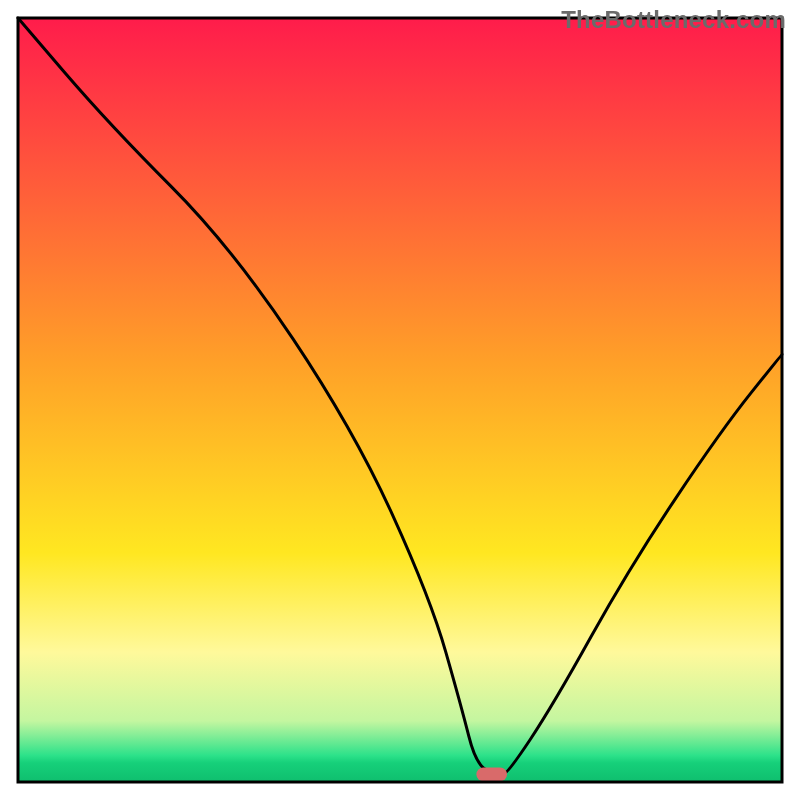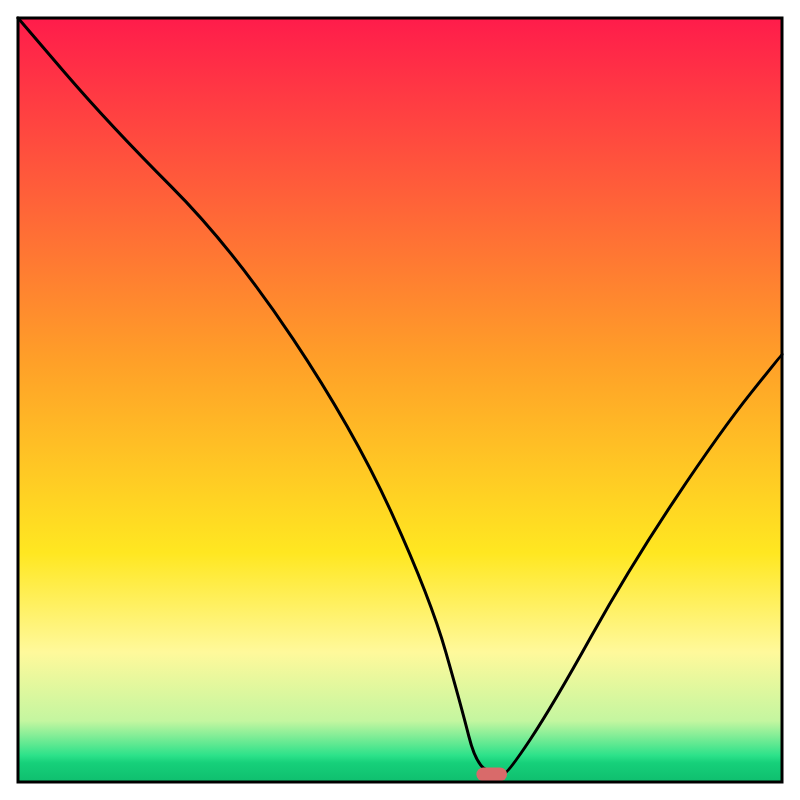--- a/index.html
+++ b/index.html
@@ -32,20 +32,21 @@
     left: 0;
     width: 800px;
     height: 800px;
     display: block;
   }
 </style>
 </head>
 <body>
 
 <div class="chart-container">
+  <div class="watermark">TheBottleneck.com</div>
 
   <svg class="plot" viewBox="0 0 800 800" preserveAspectRatio="none">
 
   <defs>
         <linearGradient id="bg-grad" x1="0" y1="0" x2="0" y2="1">
           <stop offset="0%" stop-color="#ff1c4b"></stop>
           <stop offset="45%" stop-color="#ffa028"></stop>
           <stop offset="70%" stop-color="#ffe721"></stop>
           <stop offset="83%" stop-color="#fff99b"></stop>
           <stop offset="92%" stop-color="#c4f6a0"></stop>

